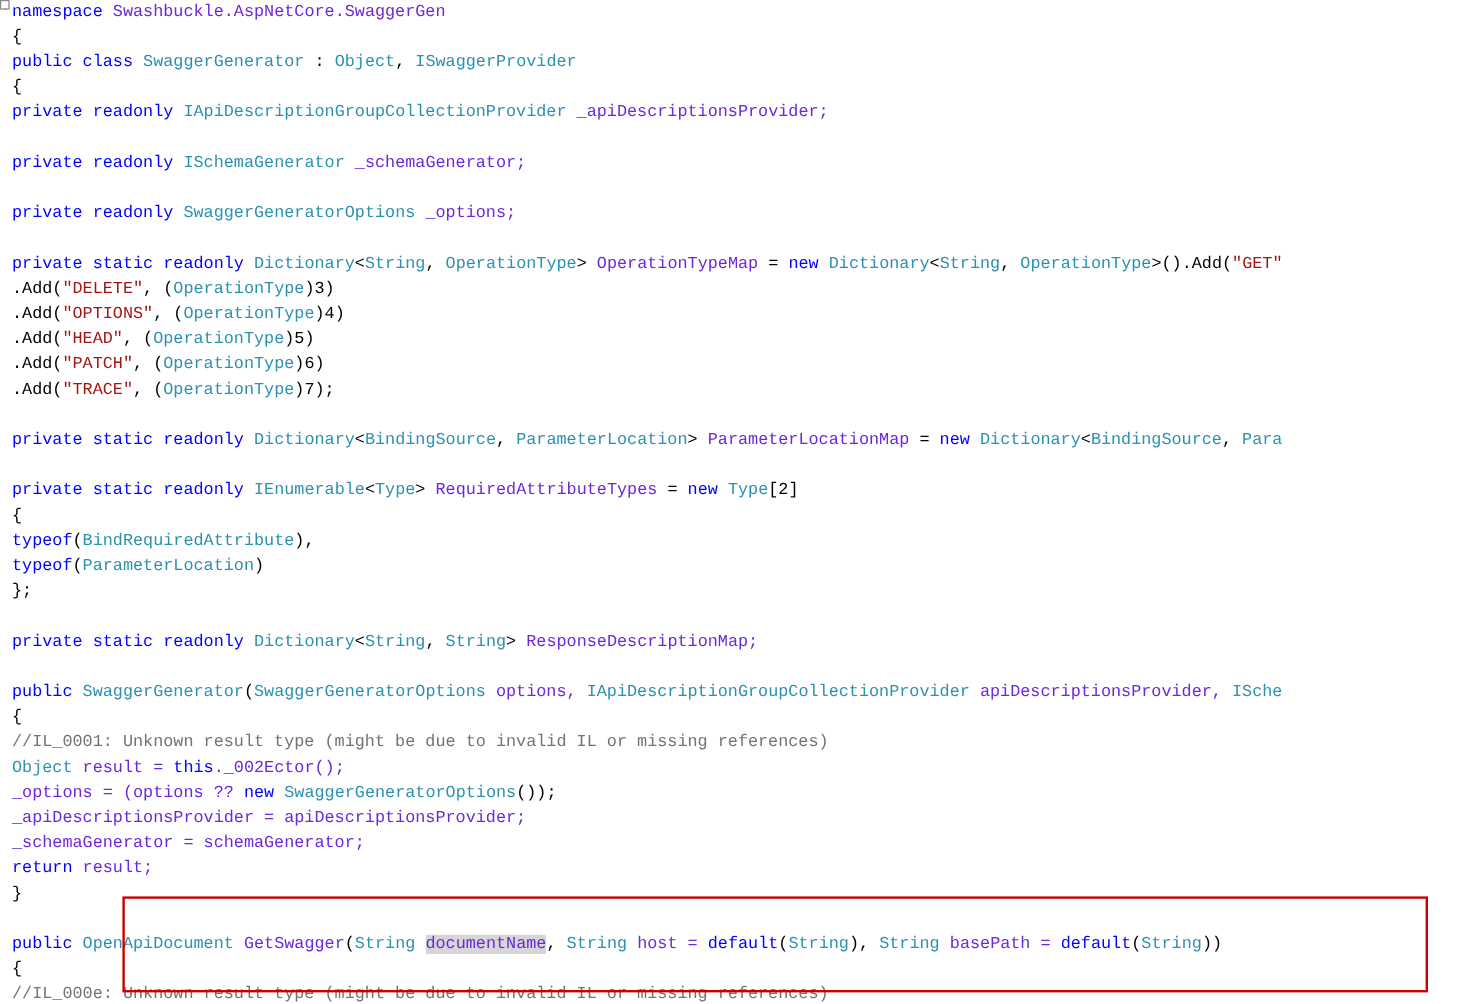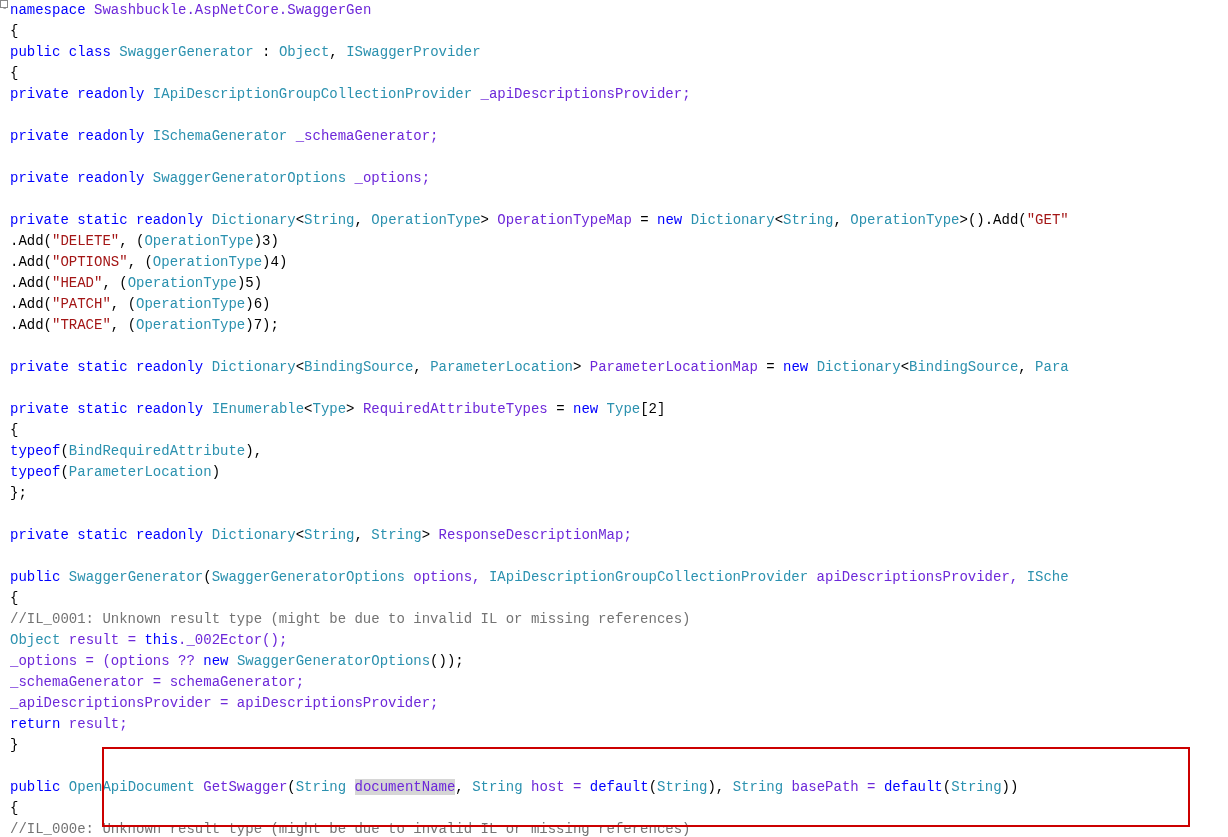--- a/index.html
+++ b/index.html
@@ -70,22 +70,22 @@
 <span class="line">            <span class="kw">typeof</span><span class="punct">(</span><span class="type">ParameterLocation</span><span class="punct">)</span></span>
 <span class="line">        <span class="punct">};</span></span>
 <span class="line">&nbsp;</span>
 <span class="line">        <span class="kw">private</span> <span class="kw">static</span> <span class="kw">readonly</span> <span class="type">Dictionary</span><span class="punct">&lt;</span><span class="type">String</span><span class="punct">, </span><span class="type">String</span><span class="punct">&gt; </span><span class="ident">ResponseDescriptionMap;</span></span>
 <span class="line">&nbsp;</span>
 <span class="line">        <span class="kw">public</span> <span class="type">SwaggerGenerator</span><span class="punct">(</span><span class="type">SwaggerGeneratorOptions</span> <span class="ident">options,</span> <span class="type">IApiDescriptionGroupCollectionProvider</span> <span class="ident">apiDescriptionsProvider,</span> <span class="type">ISche</span></span>
 <span class="line">        <span class="punct">{</span></span>
 <span class="line">            <span class="comment">//IL_0001: Unknown result type (might be due to invalid IL or missing references)</span></span>
 <span class="line">            <span class="type">Object</span> <span class="ident">result =</span> <span class="kw">this</span><span class="ident">._002Ector();</span></span>
 <span class="line">            <span class="ident">_options = (options ??</span> <span class="kw">new</span> <span class="type">SwaggerGeneratorOptions</span><span class="punct">());</span></span>
+<span class="line">            <span class="ident">_apiDescriptionsProvider = apiDescriptionsProvider;</span></span>
 <span class="line">            <span class="ident">_schemaGenerator = schemaGenerator;</span></span>
-<span class="line">            <span class="ident">_apiDescriptionsProvider = apiDescriptionsProvider;</span></span>
 <span class="line">            <span class="kw">return</span> <span class="ident">result;</span></span>
 <span class="line">        <span class="punct">}</span></span>
 <span class="line">&nbsp;</span>
 <span class="line">        <span class="kw">public</span> <span class="type">OpenApiDocument</span> <span class="ident">GetSwagger</span><span class="punct">(</span><span class="type">String</span> <span class="ident sel">documentName</span><span class="punct">, </span><span class="type">String</span> <span class="ident">host =</span> <span class="kw">default</span><span class="punct">(</span><span class="type">String</span><span class="punct">), </span><span class="type">String</span> <span class="ident">basePath =</span> <span class="kw">default</span><span class="punct">(</span><span class="type">String</span><span class="punct">))</span></span>
 <span class="line">        <span class="punct">{</span></span>
 <span class="line">            <span class="comment">//IL_000e: Unknown result type (might be due to invalid IL or missing references)</span></span>
 </div>
 
 <div class="highlight-box" style="left:102px; top:747px; width:1088px; height:80px;"></div>
 

